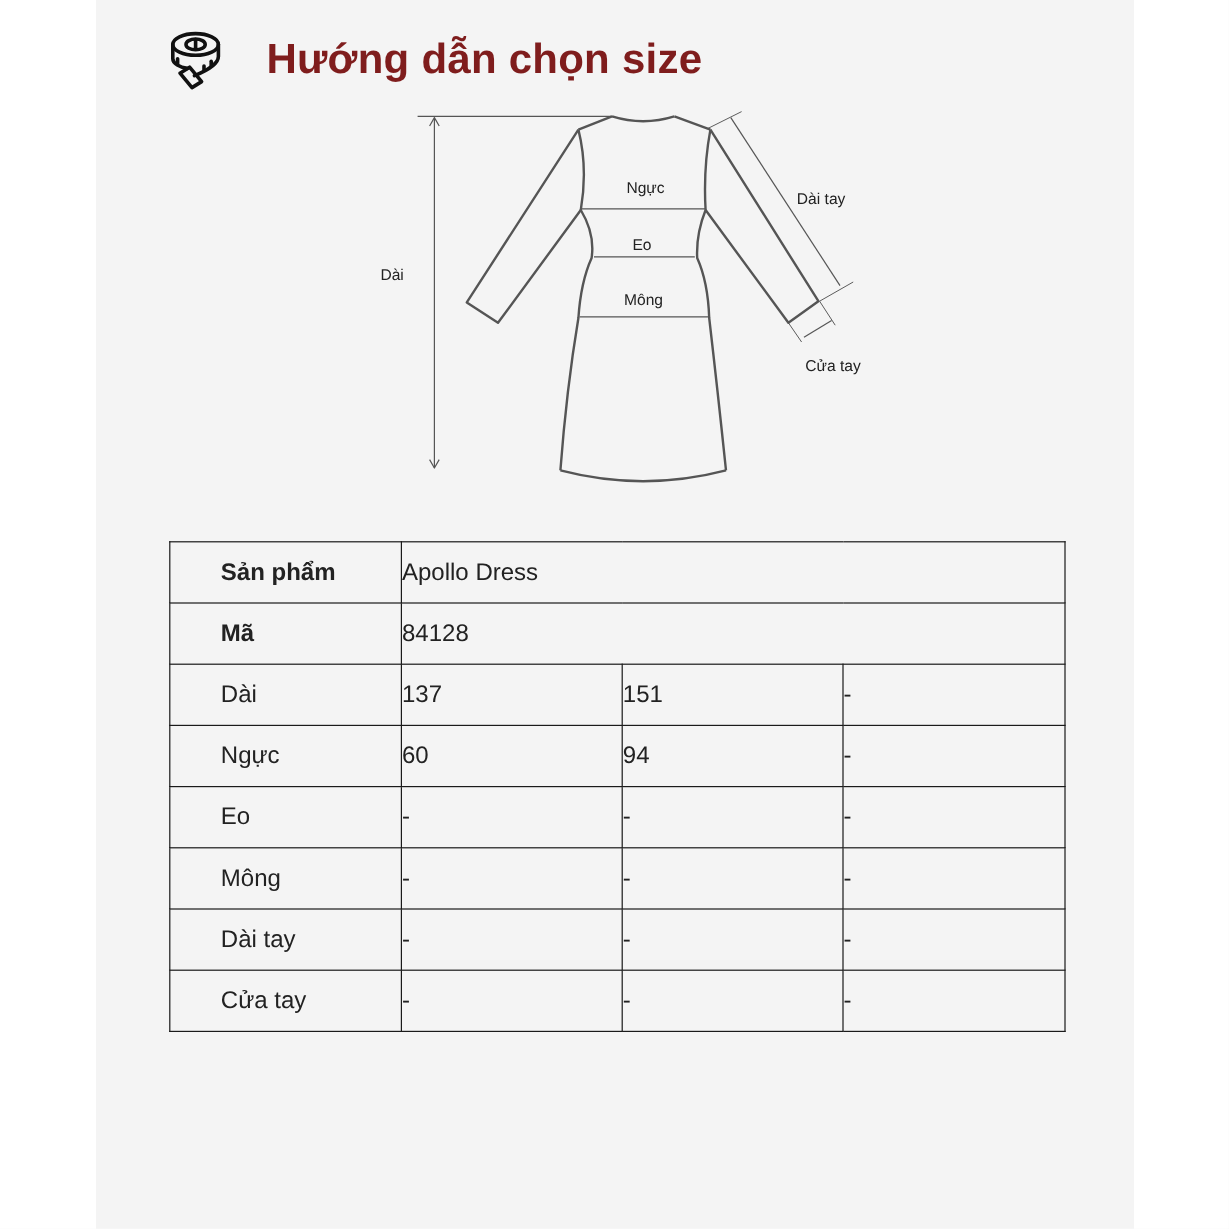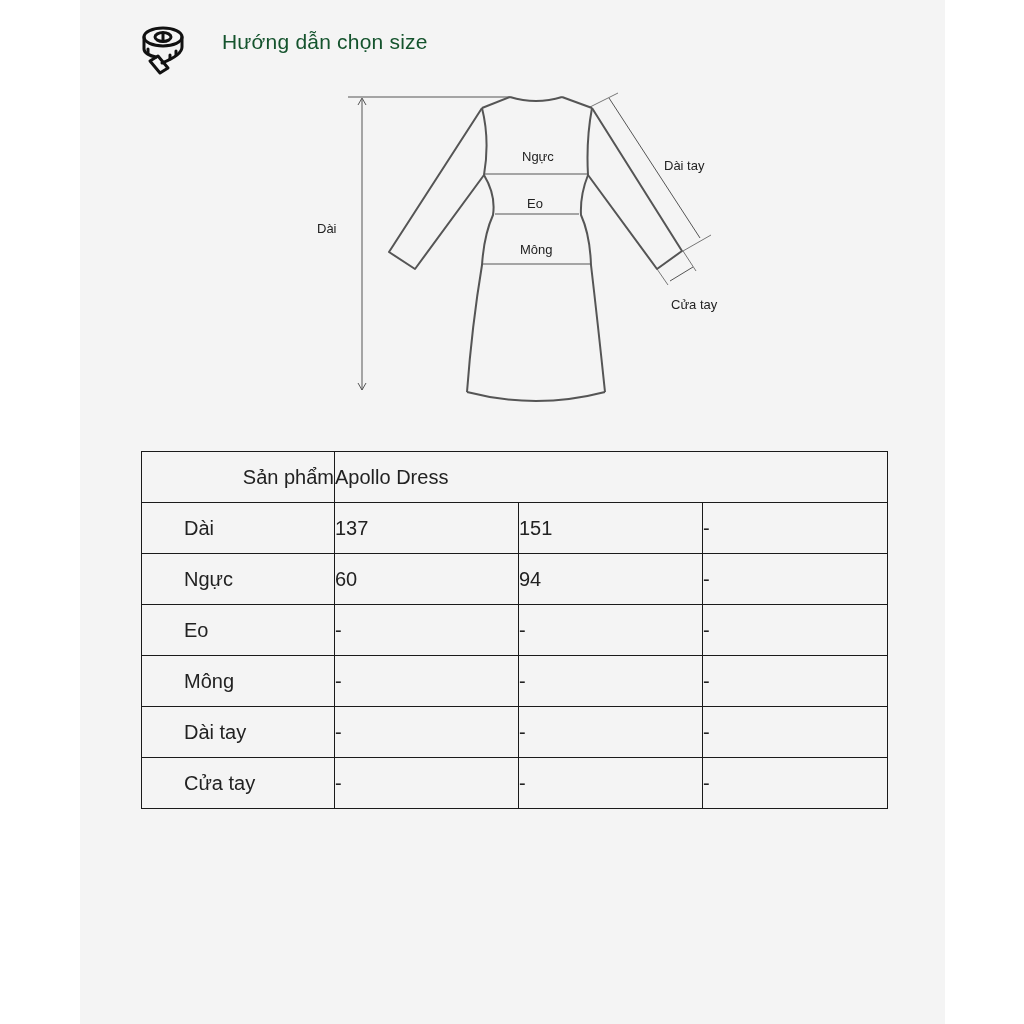--- a/index.html
+++ b/index.html
@@ -1,26 +1,26 @@
 <!DOCTYPE html>
 <html><head>
 <meta charset="utf-8">
 <style>
   html, body { margin:0; padding:0; }
   body { width:1024px; height:1024px; background:#ffffff; position:relative; overflow:hidden; font-family:"Liberation Sans", sans-serif; }
   .panel { position:absolute; left:80px; top:0; width:865px; height:1024px; background:#f4f4f4; }
   .header { position:absolute; left:140px; top:24px; height:52px; display:flex; align-items:center; }
   .icon-tape { width:46px; height:50px; }
-  .title { position:absolute; left:222px; top:30px; font-size:21px; font-weight:normal; color:#14532d; letter-spacing:0.2px; white-space:nowrap; }
+  .title { position:absolute; left:222px; top:30px; font-size:35px; font-weight:bold; color:#7f1d1d; letter-spacing:0.2px; white-space:nowrap; }
   .diagram { position:absolute; left:300px; top:85px; width:450px; height:330px; }
   .lbl { position:absolute; font-size:13px; color:#222; white-space:nowrap; font-weight:500; }
   table.size { position:absolute; left:141px; top:451px; width:746px; border-collapse:collapse; table-layout:fixed; }
   table.size td { height:50px; border:1.5px solid #1a1a1a; font-size:20px; color:#222; text-align:left; padding:0; }
   table.size td.rowhead { text-align:left; padding-left:42px; width:150px; }
-  table.size td.bold { font-weight:normal;text-align:right; }
+  table.size td.bold { font-weight:bold; }
   table.size td.sizehdr { background:#6e6e6e; color:#fff; font-weight:bold; }
 </style>
 </head>
 <body>
 
 <div class="panel"></div>
 
 <div class="header">
   <svg class="icon-tape" viewBox="0 0 46 50" fill="none" stroke="#111" stroke-width="3" stroke-linejoin="round" stroke-linecap="round">
     <ellipse cx="23" cy="12" rx="19" ry="9"></ellipse>
@@ -83,20 +83,24 @@
       <col style="width:184px">
       <col style="width:184px">
       <col style="width:185px">
   </colgroup>
   <tbody>
       <tr>
     <td class="rowhead bold">Sản phẩm</td>
     <td colspan="3">Apollo Dress</td>
   </tr>
   <tr>
+    <td class="rowhead bold">Mã</td>
+    <td colspan="3">84128</td>
+  </tr>
+  <tr>
     <td class="rowhead">Dài</td>
     <td>137</td>
     <td>151</td>
     <td>-</td>
   </tr>
   <tr>
     <td class="rowhead">Ngực</td>
     <td>60</td>
     <td>94</td>
     <td>-</td>

